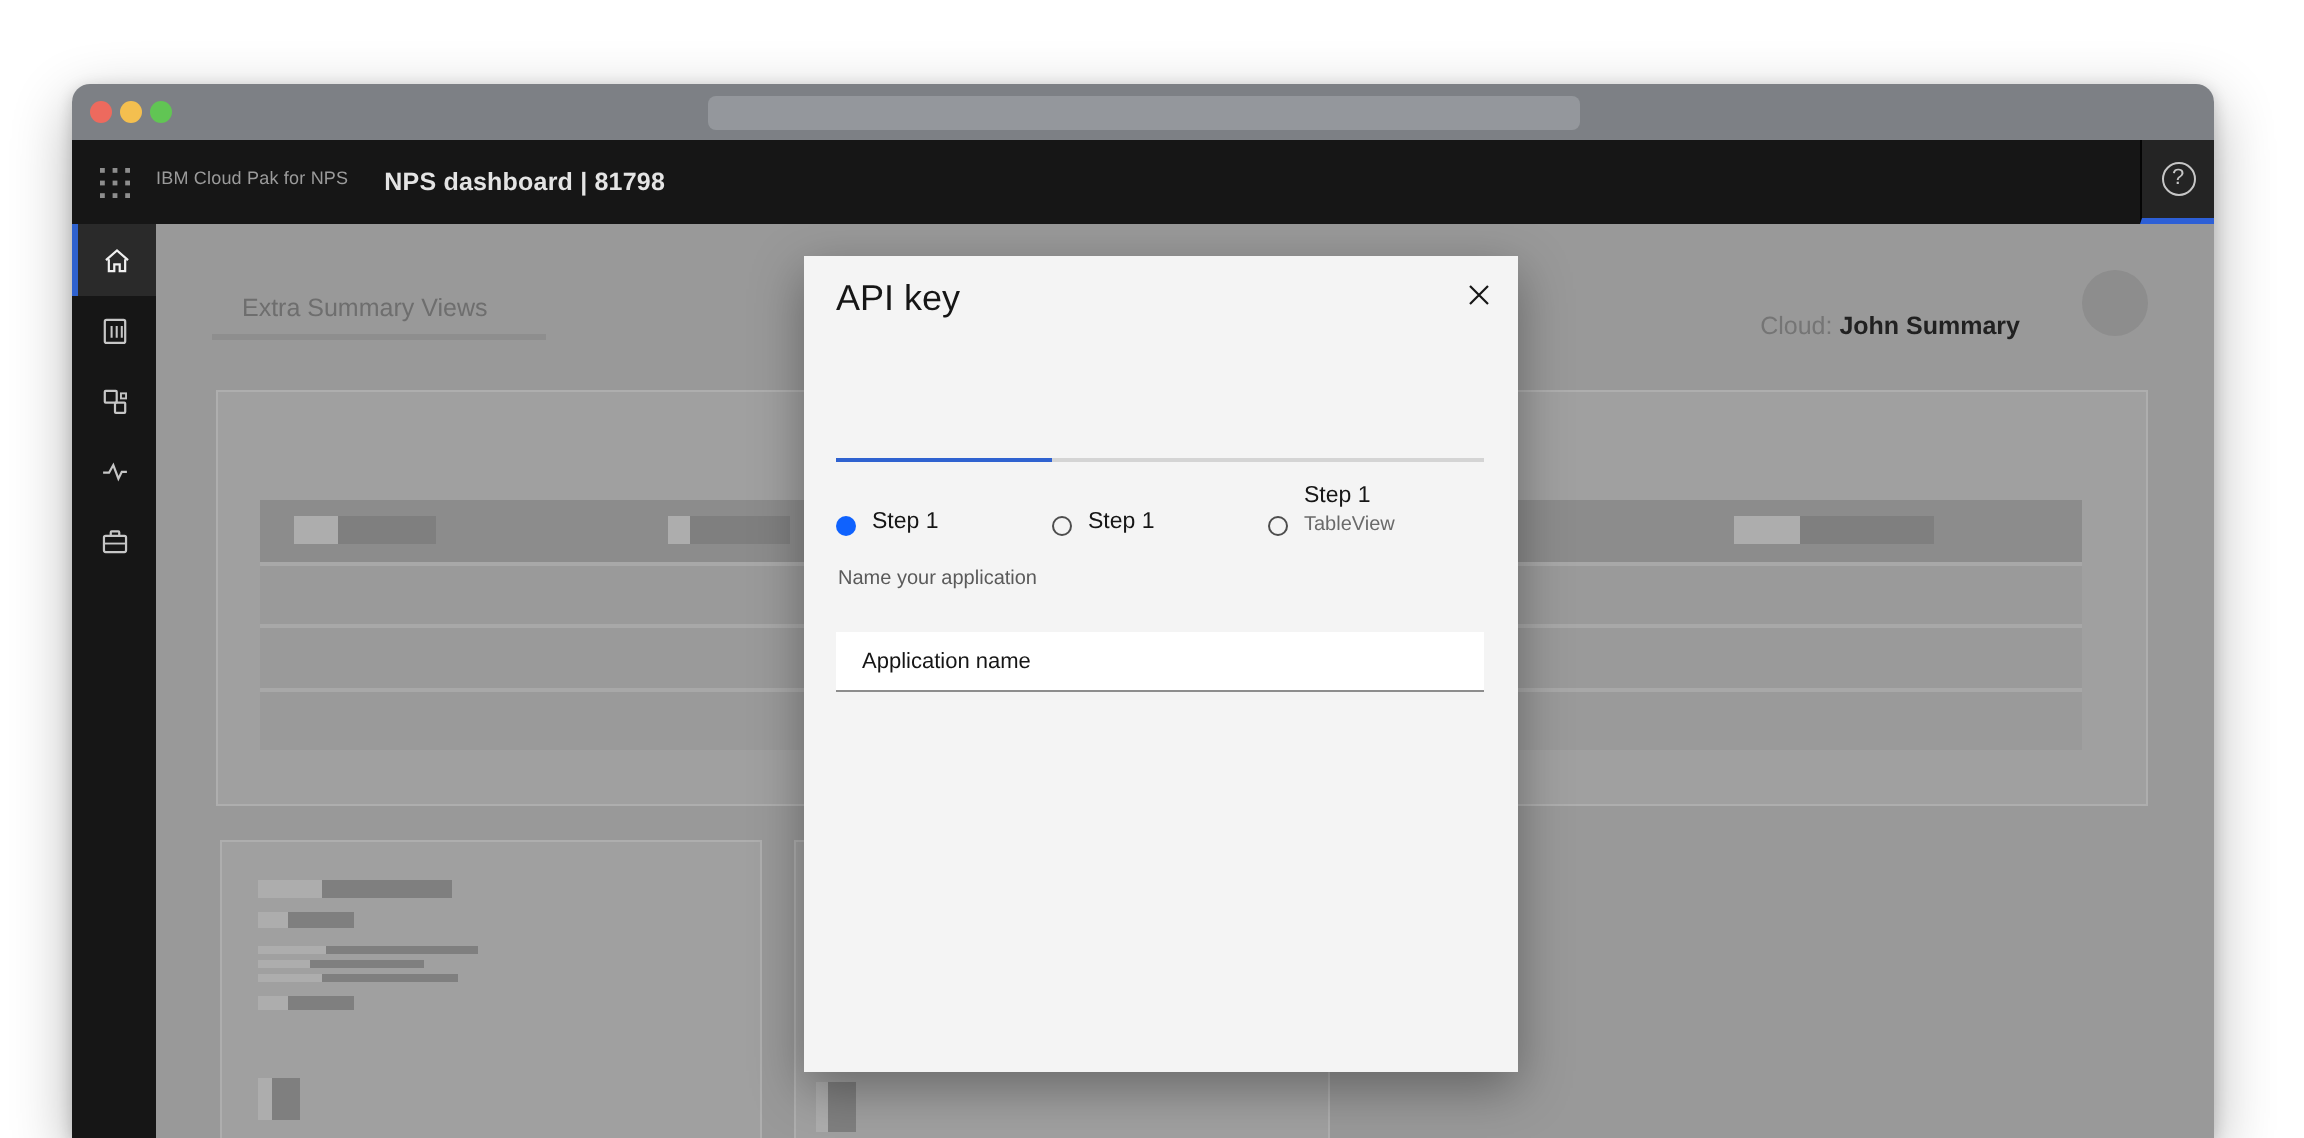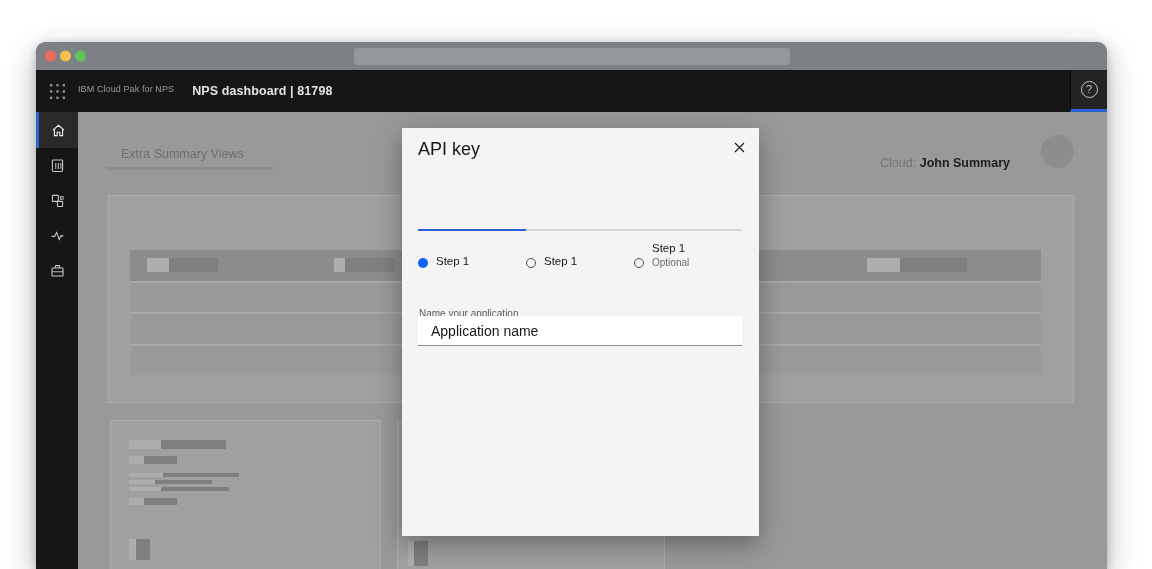--- a/index.html
+++ b/index.html
@@ -77,23 +77,23 @@
   .ptrack { position:absolute; left:16px; top:101px; width:324px; height:2px; background:#d4d4d4; }
   .pfill  { width:108px; height:2px; background:#2f62d0; }
   .steps  { position:absolute; left:16px; top:110px; display:flex; }
   .step   { width:108px; display:flex; gap:8px; align-items:flex-end; cursor:pointer; }
   .dot    { width:10px; height:10px; border-radius:50%; margin-top:2px; flex:0 0 auto; }
   .dot.current    { background:#0f62fe; }
   .dot.incomplete { background:transparent; border:1.4px solid #4d4d4d; }
   .slabel { font-size:11.5px; color:#161616; line-height:14px; }
   .ssub   { font-size:10px; color:#6a6a6a; margin-top:1px; }
 
-  .fieldlabel { position:absolute; left:17px; top:180px; font-size:10px; color:#5a5a5a; }
+  .fieldlabel { position:absolute; left:17px; top:156px; font-size:10px; color:#5a5a5a; }
   .textinput  { position:absolute; left:16px; top:188px; width:324px; height:30px; background:#ffffff;
-                border:0; border-bottom:1px solid #8d8d8d; padding:0 13px; font-size:14px; color:#161616;
+                border:0; border-bottom:1px solid #8d8d8d; padding:0 13px; font-size:11px; color:#161616;
                 font-family:"Liberation Sans", sans-serif; }
   .primary { position:absolute; left:16px; top:235px; width:324px; height:36px; background:#0f62fe; border:0;
              display:flex; align-items:center; justify-content:space-between; padding:0 14px; cursor:pointer; }
   .primary .plabel { font-size:11.5px; color:#ffffff; }
 </style>
 </head>
 <body>
 
 <div class="canvas">
   <div class="window">
@@ -234,21 +234,21 @@
               <span class="slabel">Step 1</span>
             </div>
             <div class="step">
               <span class="dot incomplete"></span>
               <span class="slabel">Step 1</span>
             </div>
             <div class="step">
               <span class="dot incomplete"></span>
               <span>
                 <span class="slabel">Step 1</span>
-                <div class="ssub">Optional</div>
+                <div class="ssub">TableView</div>
               </span>
             </div>
           </div>
 
           <label class="fieldlabel">Name your application</label>
           <input class="textinput" type="text" value="Application name" style="">
 
         </div>
 
       </div>

